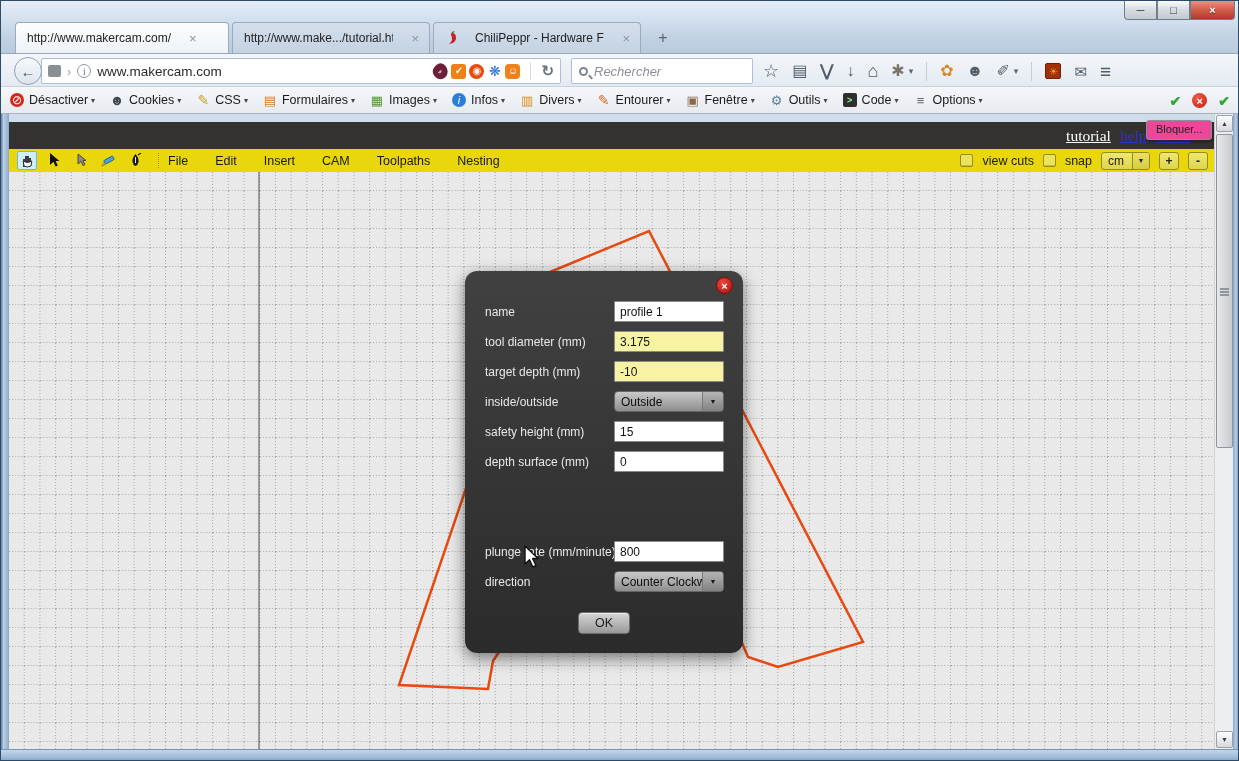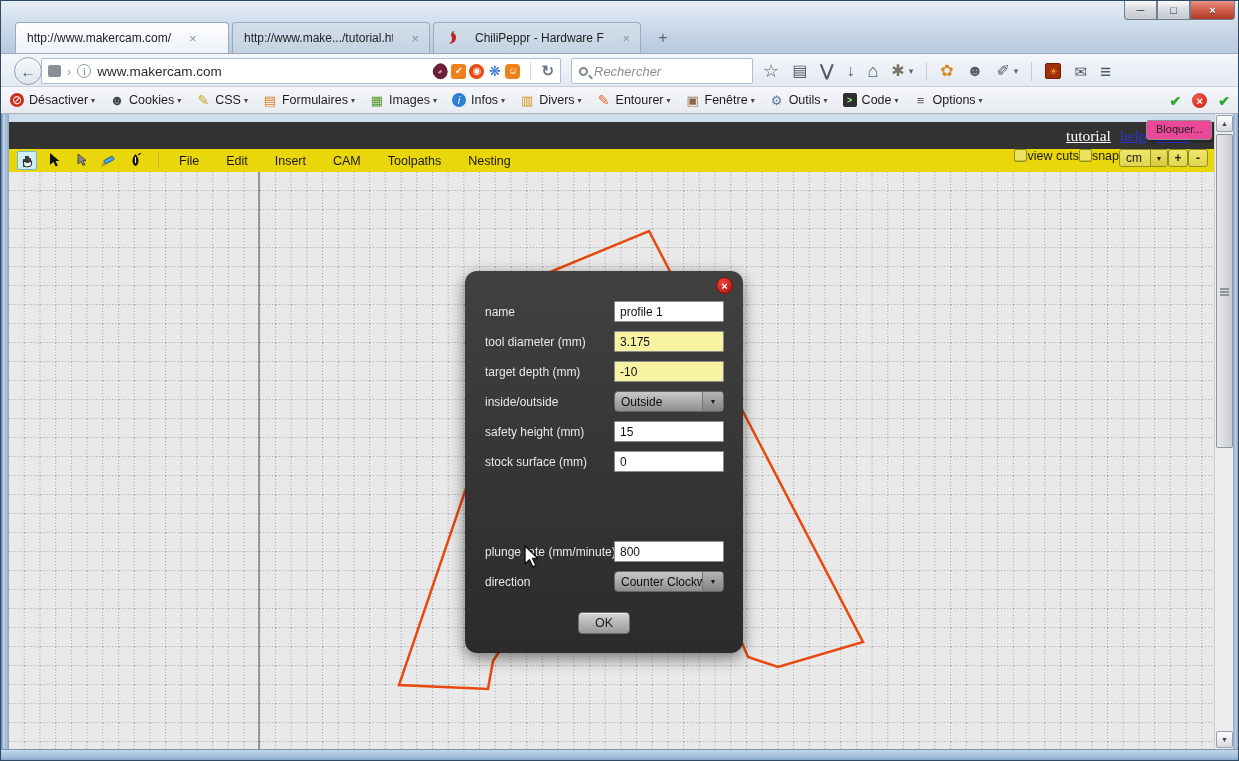--- a/index.html
+++ b/index.html
@@ -78,22 +78,22 @@
   .blackbar{position:relative;width:100%;height:27px;background:#333231;display:flex;align-items:center;
     justify-content:flex-end;gap:9px;padding-right:24px;font-family:"Liberation Serif",serif;font-size:15.5px;}
   .blackbar a{text-decoration:underline;}
 
   
   .yellowbar{position:relative;width:100%;height:23px;background:#e9d70b;display:flex;align-items:center;}
   .tools{display:flex;align-items:center;gap:7px;padding-left:8px;}
   .toolbtn{width:20px;height:19px;display:flex;align-items:center;justify-content:center;border-radius:2px;}
   .toolbtn.sel{background:#cfeef8;border:1px solid #6fb7d9;}
   .tool-sep{width:3px;height:15px;margin:0 6px;border-left:1px dotted #a89c08;}
-  .menus{display:flex;align-items:center;gap:27px;margin-left:12px;font-size:12.5px;color:#1a1a1a;}
-  .ybar-right{position:absolute;right:6px;top:0;height:23px;display:flex;font-size:12.5px;color:#1a1a1a;}
+  .menus{display:flex;align-items:center;gap:27px;margin-left:1px;font-size:12.5px;color:#1a1a1a;}
+  .ybar-right{position:absolute;right:6px;top:0;height:23px;display:flex;align-items:center;gap:9px;font-size:12.5px;color:#1a1a1a;}
   .ycheck{width:13px;height:13px;background:#ece25e;border:1px solid #8f8f1f;border-radius:2px;box-shadow:inset 0 -1px 0 #c9bd31;}
   .ydrop{width:49px;height:18px;background:linear-gradient(#f0e76e,#dfd54e);border:1px solid #8f8f1f;border-radius:3px;
     display:flex;align-items:center;overflow:hidden;}
   .ydrop .val{flex:1;padding-left:6px;font-size:12px;}
   .ydrop .arr{width:17px;height:100%;border-left:1px solid #8f8f1f;display:flex;align-items:center;justify-content:center;font-size:7px;color:#222;background:linear-gradient(#ece160,#d6cb40);}
   .ybtn{width:20px;height:18px;background:linear-gradient(#f0e76e,#dfd54e);border:1px solid #8f8f1f;border-radius:3px;
     display:flex;align-items:center;justify-content:center;font-size:12px;font-weight:bold;color:#222;}
 
   
   .canvas{position:relative;width:100%;height:585px;overflow:hidden;}
@@ -384,21 +384,21 @@
       <span class="ddrop">
         <span class="dval">Outside</span>
         <span class="darr">▼</span>
       </span>
     </div>
     <div class="drow" style="top:150px">
       <span class="dlabel">safety height (mm)</span>
       <input class="dinput" value="15" style="">
     </div>
     <div class="drow" style="top:180px">
-      <span class="dlabel">stock surface (mm)</span>
+      <span class="dlabel">depth surface (mm)</span>
       <input class="dinput" value="0" style="">
     </div>
     <div class="drow" style="top:270px">
       <span class="dlabel">plunge rate (mm/minute)</span>
       <input class="dinput" value="800" style="">
     </div>
     <div class="drow" style="top:300px">
       <span class="dlabel">direction</span>
       <span class="ddrop">
         <span class="dval">Counter Clockwi</span>

